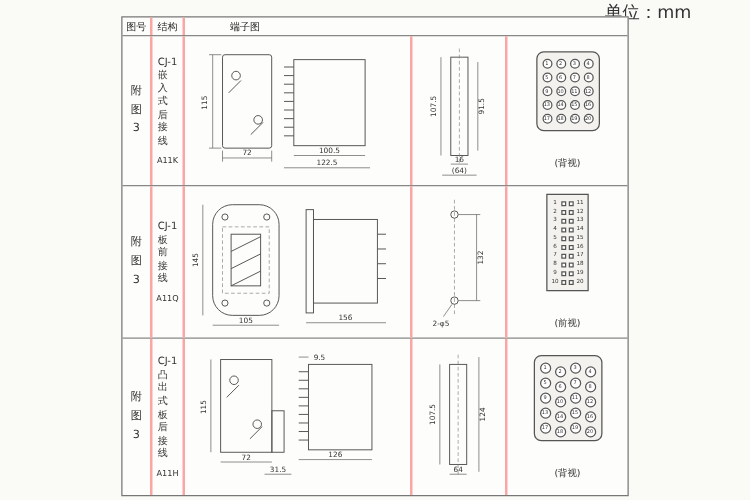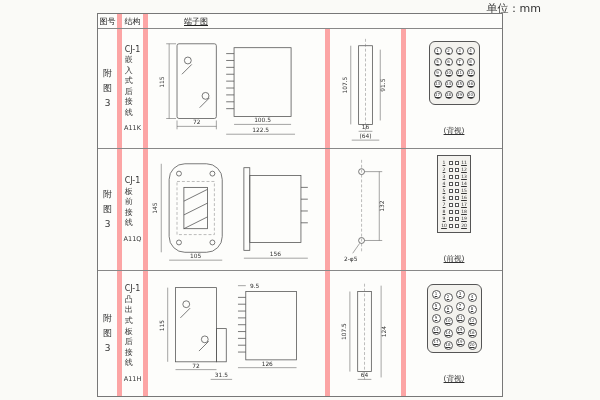--- a/index.html
+++ b/index.html
@@ -5,37 +5,37 @@
   * { margin:0; padding:0; box-sizing:border-box; }
   html,body { width:600px; height:400px; }
   body {
     background:#fafaf7;
     font-family:"DejaVu Sans", sans-serif;
     color:#333;
     position:relative;
     overflow:hidden;
   }
   .unit {
-    position:absolute; top:1px; right:59px;
-    font-size:11px; color:#333;
+    position:absolute; top:1px; right:47px;
+    font-size:14px; color:#333;
   }
   .dimtable {
     position:absolute; left:97px; top:13px; width:406px;
     border:1px solid #777; background:#fdfdfb;
   }
   .row { display:flex; border-bottom:1px solid #888; }
   .row.last { border-bottom:none; }
   .cell {
-    border-right:5px solid #fca5a5;
+    border-right:2px solid #fca5a5;
     display:flex; flex-direction:column;
     align-items:center; justify-content:center;
     overflow:hidden;
   }
   .c1 { width:24px; } .c2 { width:26px; } .c3 { width:182px; }
-  .c4 { width:76px; } .c5 { width:96px; border-right:none;text-decoration:underline; }
+  .c4 { width:76px; } .c5 { width:96px; border-right:none; }
   .hdrrow { height:15px; }
   .hdr { font-size:8px; color:#222; justify-content:center; }
   .r1 { height:120px; } .r2 { height:122px; } .r3 { height:125px; }
   .fig { white-space:pre-line; font-size:9px; line-height:1.7; text-align:center; }
   .struct-text { white-space:pre-line; font-size:8px; line-height:1.32; text-align:left; }
   .model { font-size:6.5px; margin-top:6px; }
   svg { display:block; }
   svg line, svg rect, svg circle { stroke:#555; fill:none; stroke-width:0.8; }
   svg .dim line { stroke:#666; stroke-width:0.6; }
   svg .dash { stroke-dasharray:3 2; stroke-width:0.5; stroke:#777; }

